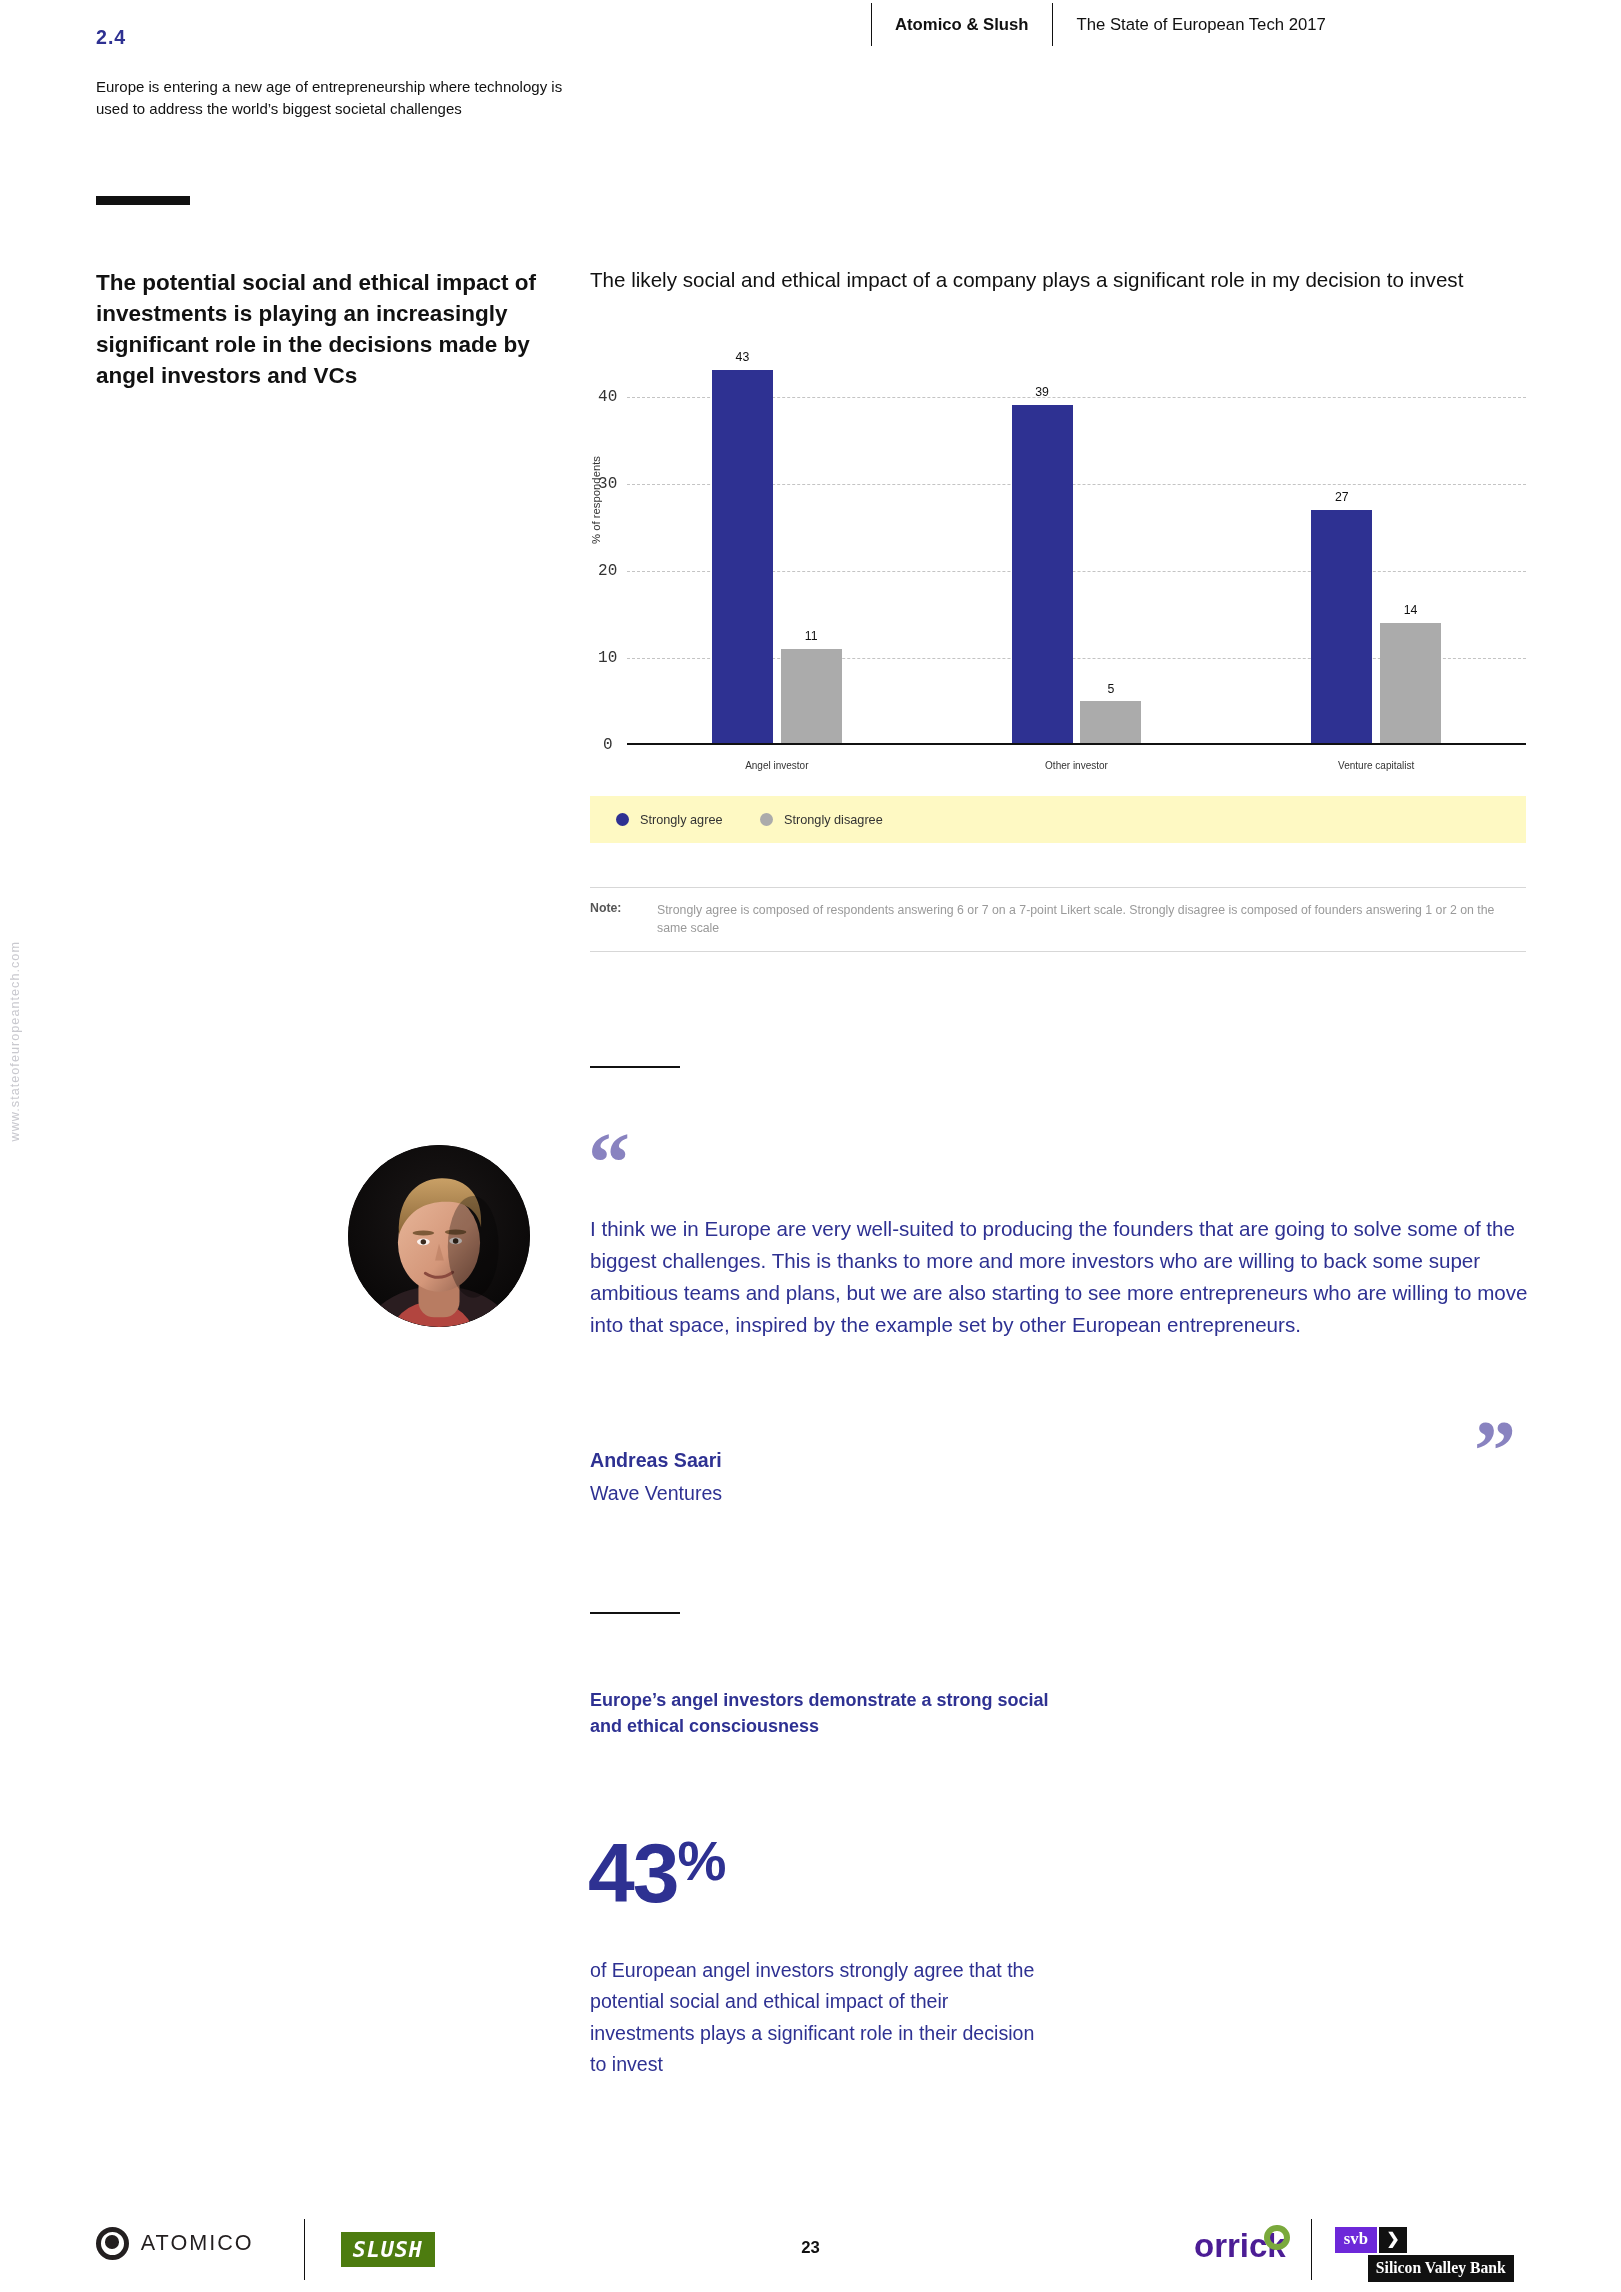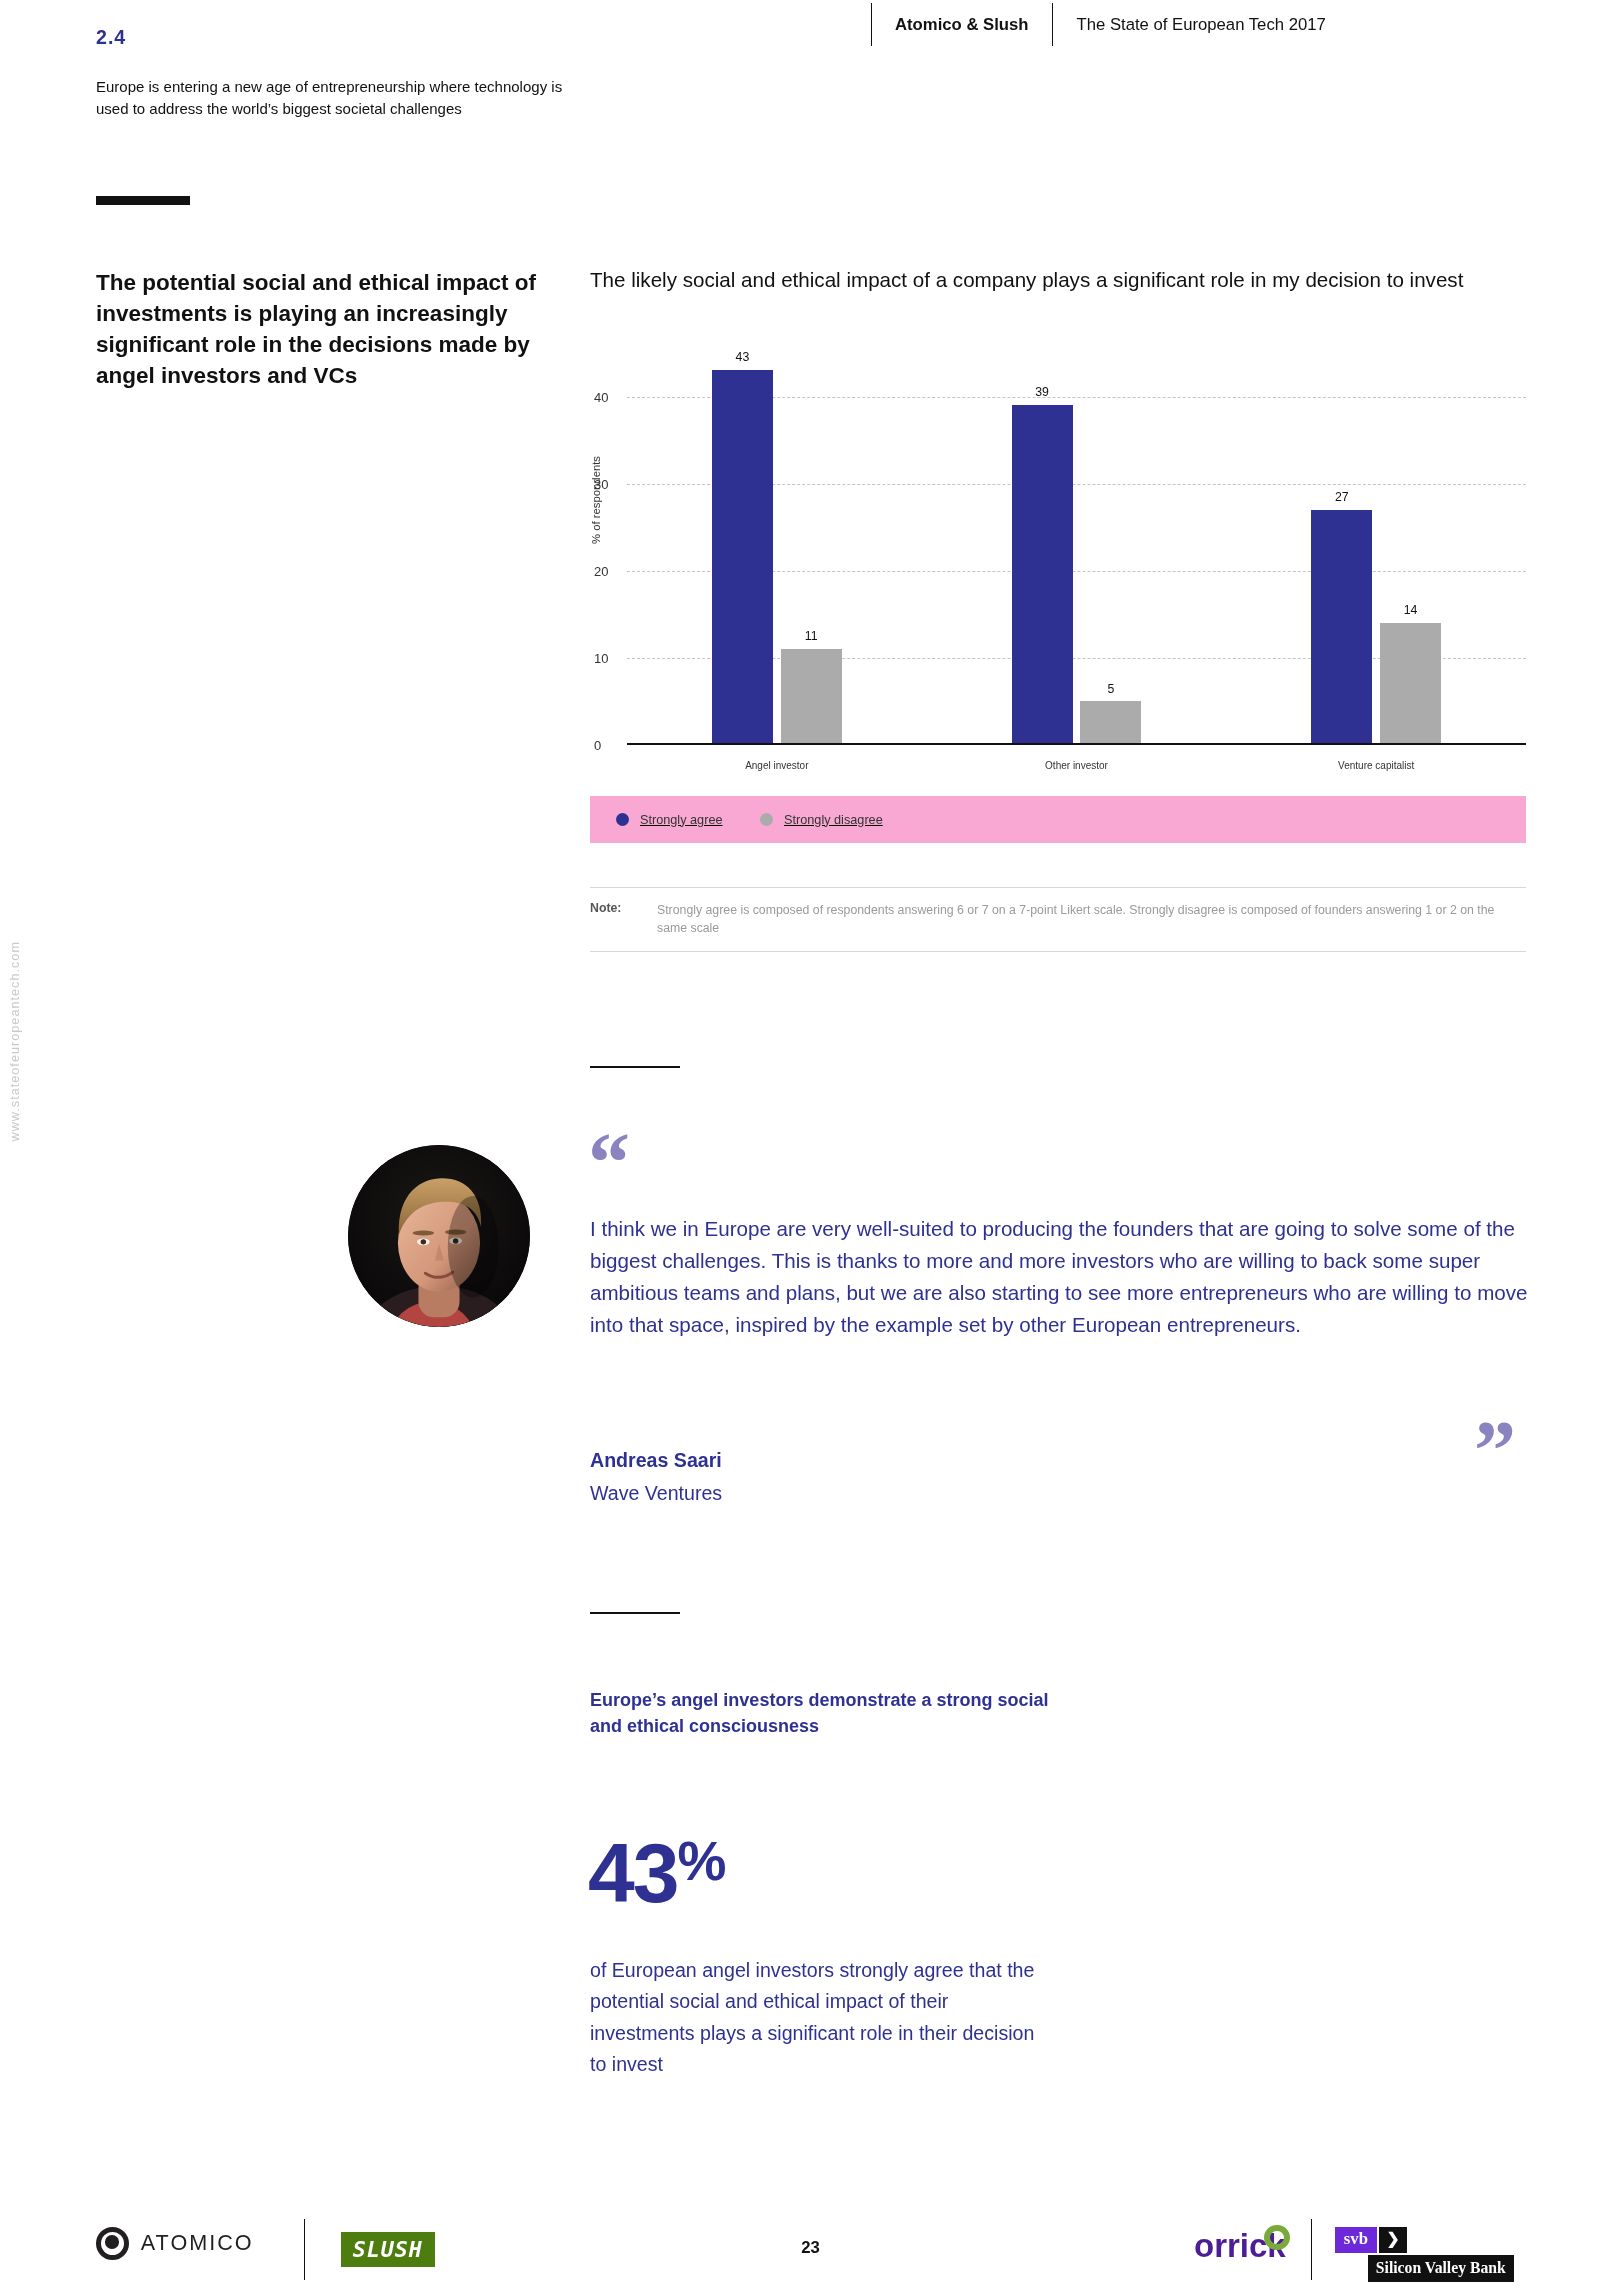--- a/index.html
+++ b/index.html
@@ -139,24 +139,25 @@
     position: absolute;
     left: 0;
     width: 100%;
     height: 0;
     border-top: 1.5px dashed #c4c4c4;
   }
   .ytick {
     position: absolute;
     left: -33px;
     width: 27.4px;
-    text-align: left;
-    font-size: 13px;
+    text-align: center;
+    font-size: 16px;
     color: #333333;
     transform: translateY(-50%);
+    font-family: Liberation Mono, monospace;
   }
   .axis-base {
     position: absolute;
     left: 0; bottom: 0;
     width: 100%;
     height: 2.5px;
     background: #111111;
   }
 
   .groups {
@@ -209,25 +210,24 @@
     color: #333333;
     white-space: nowrap;
   }
 
   
   .legend {
     position: absolute;
     left: 590px; top: 796px;
     width: 936px;
     height: 47px;
-    background: #f9a8d4;
+    background: #fef9c3;
     display: flex;
     align-items: center;
     padding-left: 25.5px;
-    text-decoration: underline;
   }
   .legend-item {
     display: flex;
     align-items: center;
     margin-right: 37px;
   }
   .legend-dot {
     width: 13.7px; height: 13.7px;
     border-radius: 50%;
     margin-right: 10.8px;

